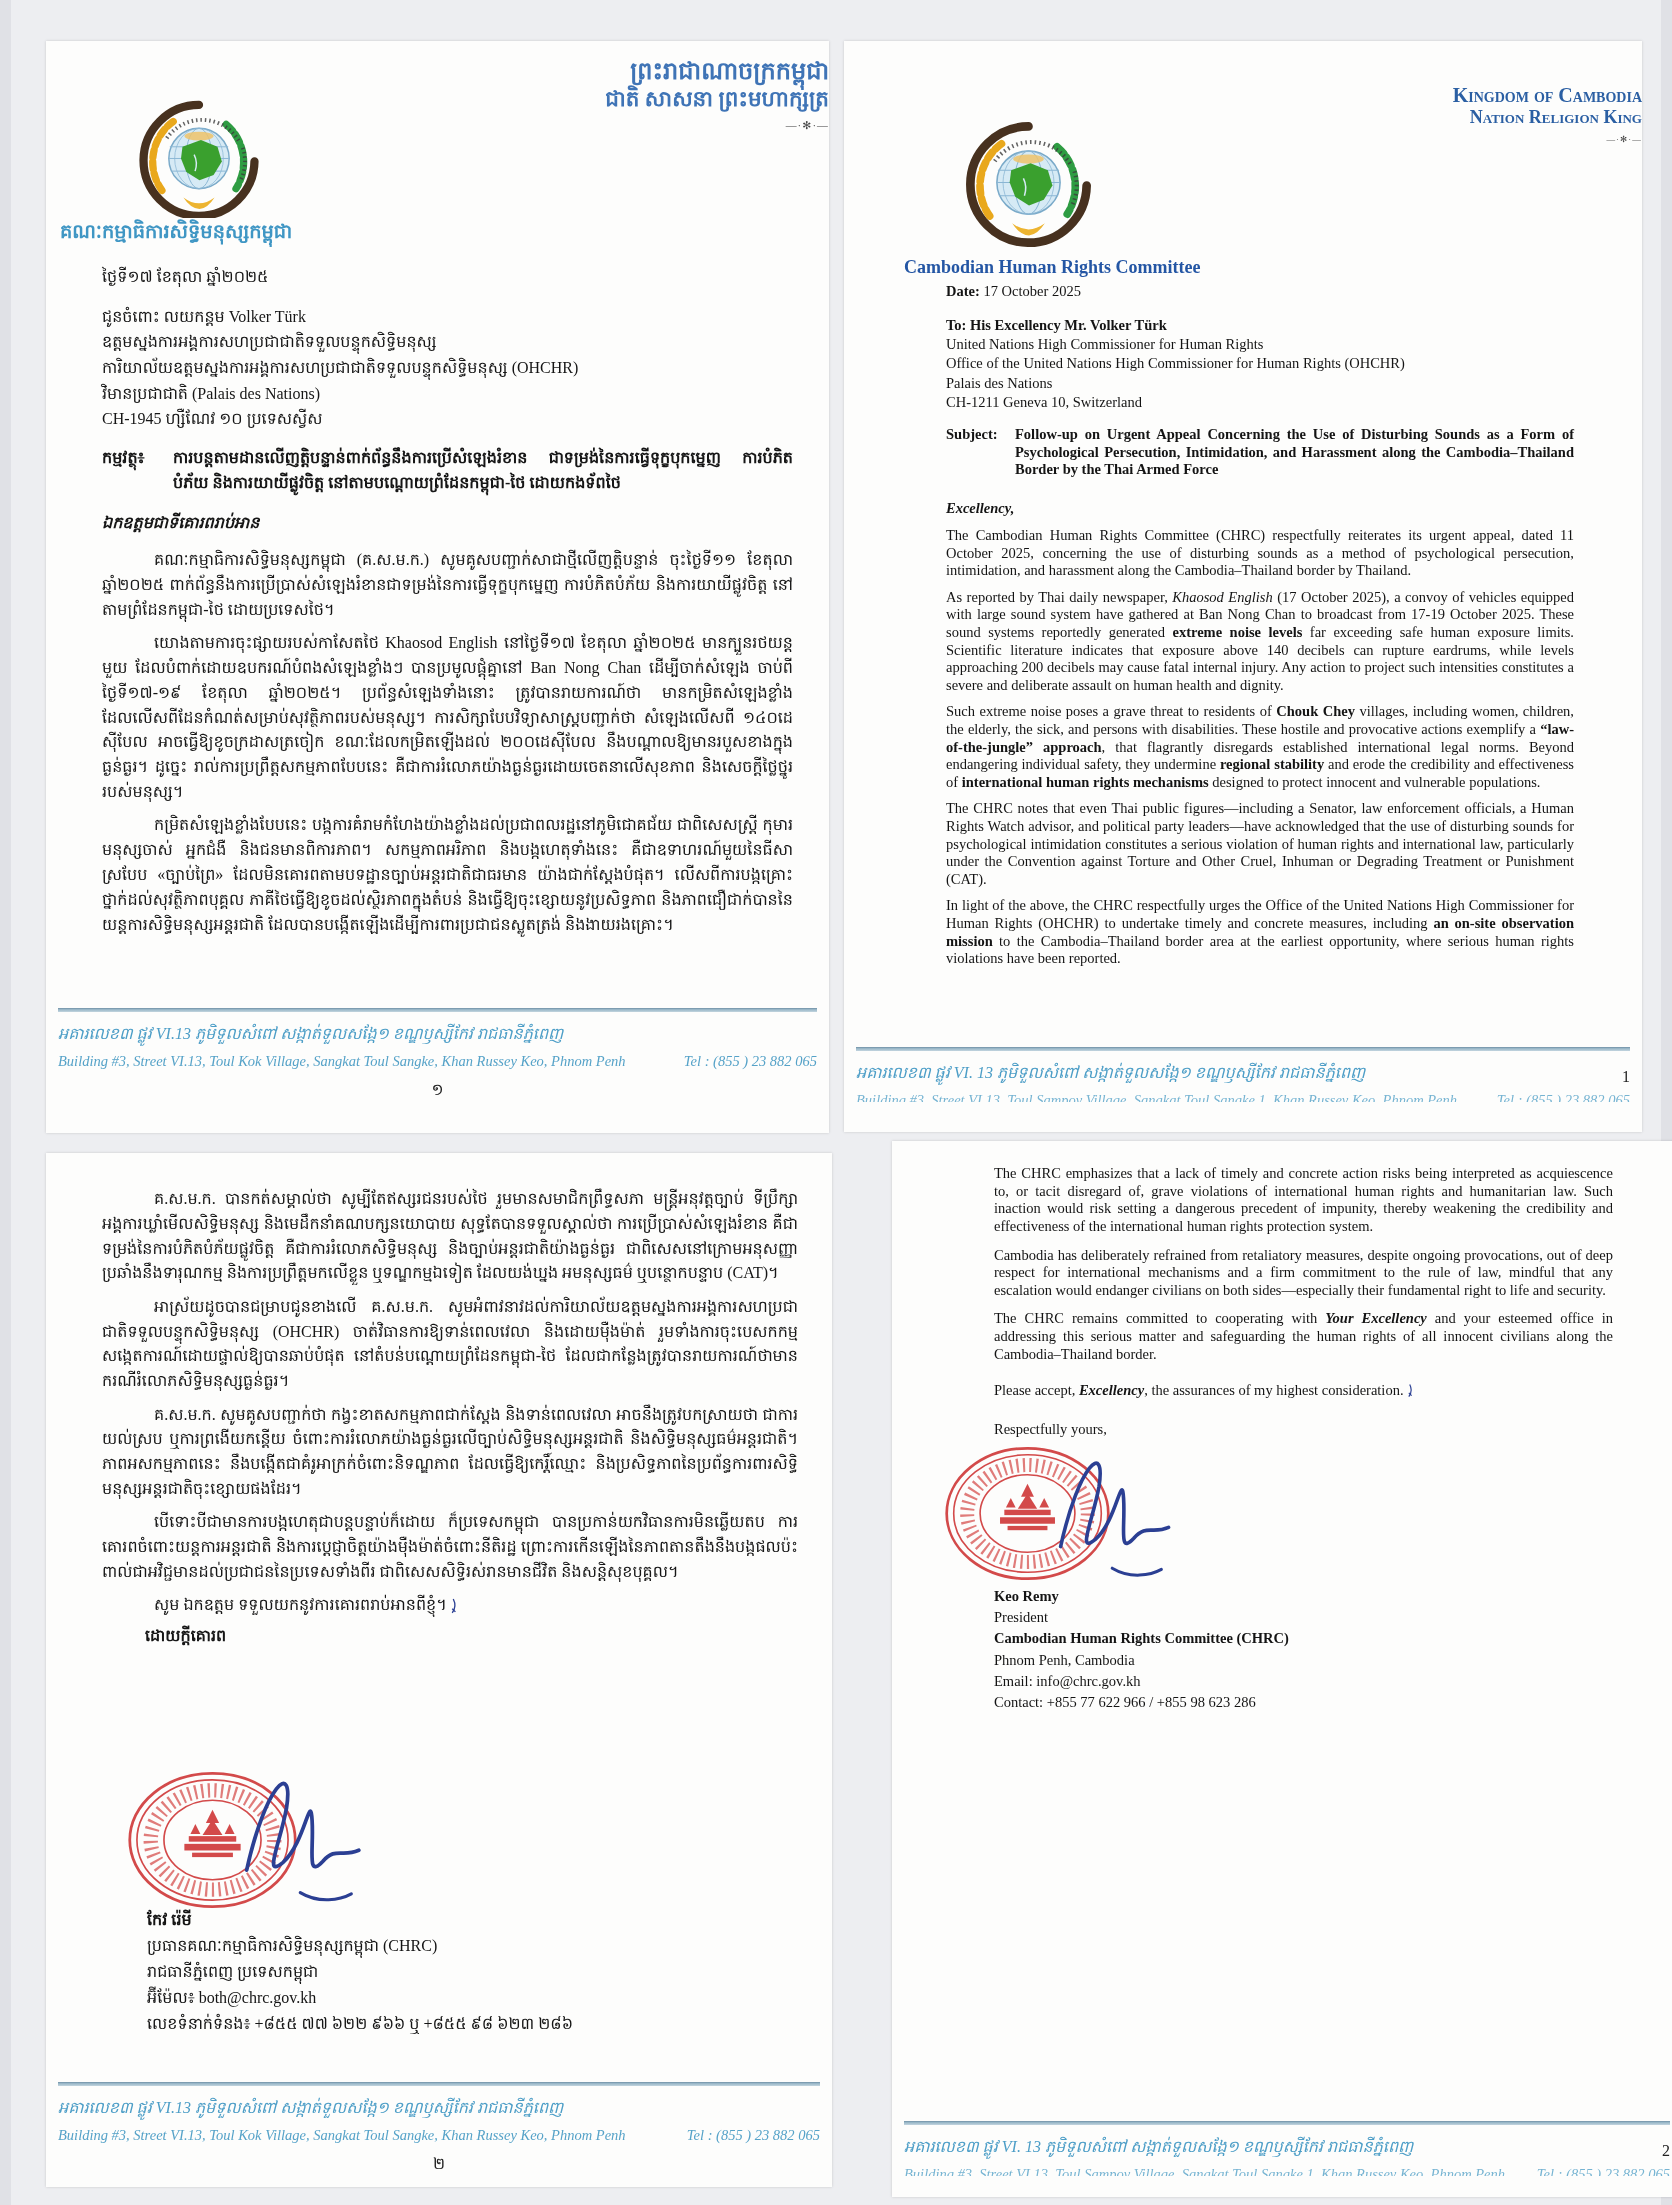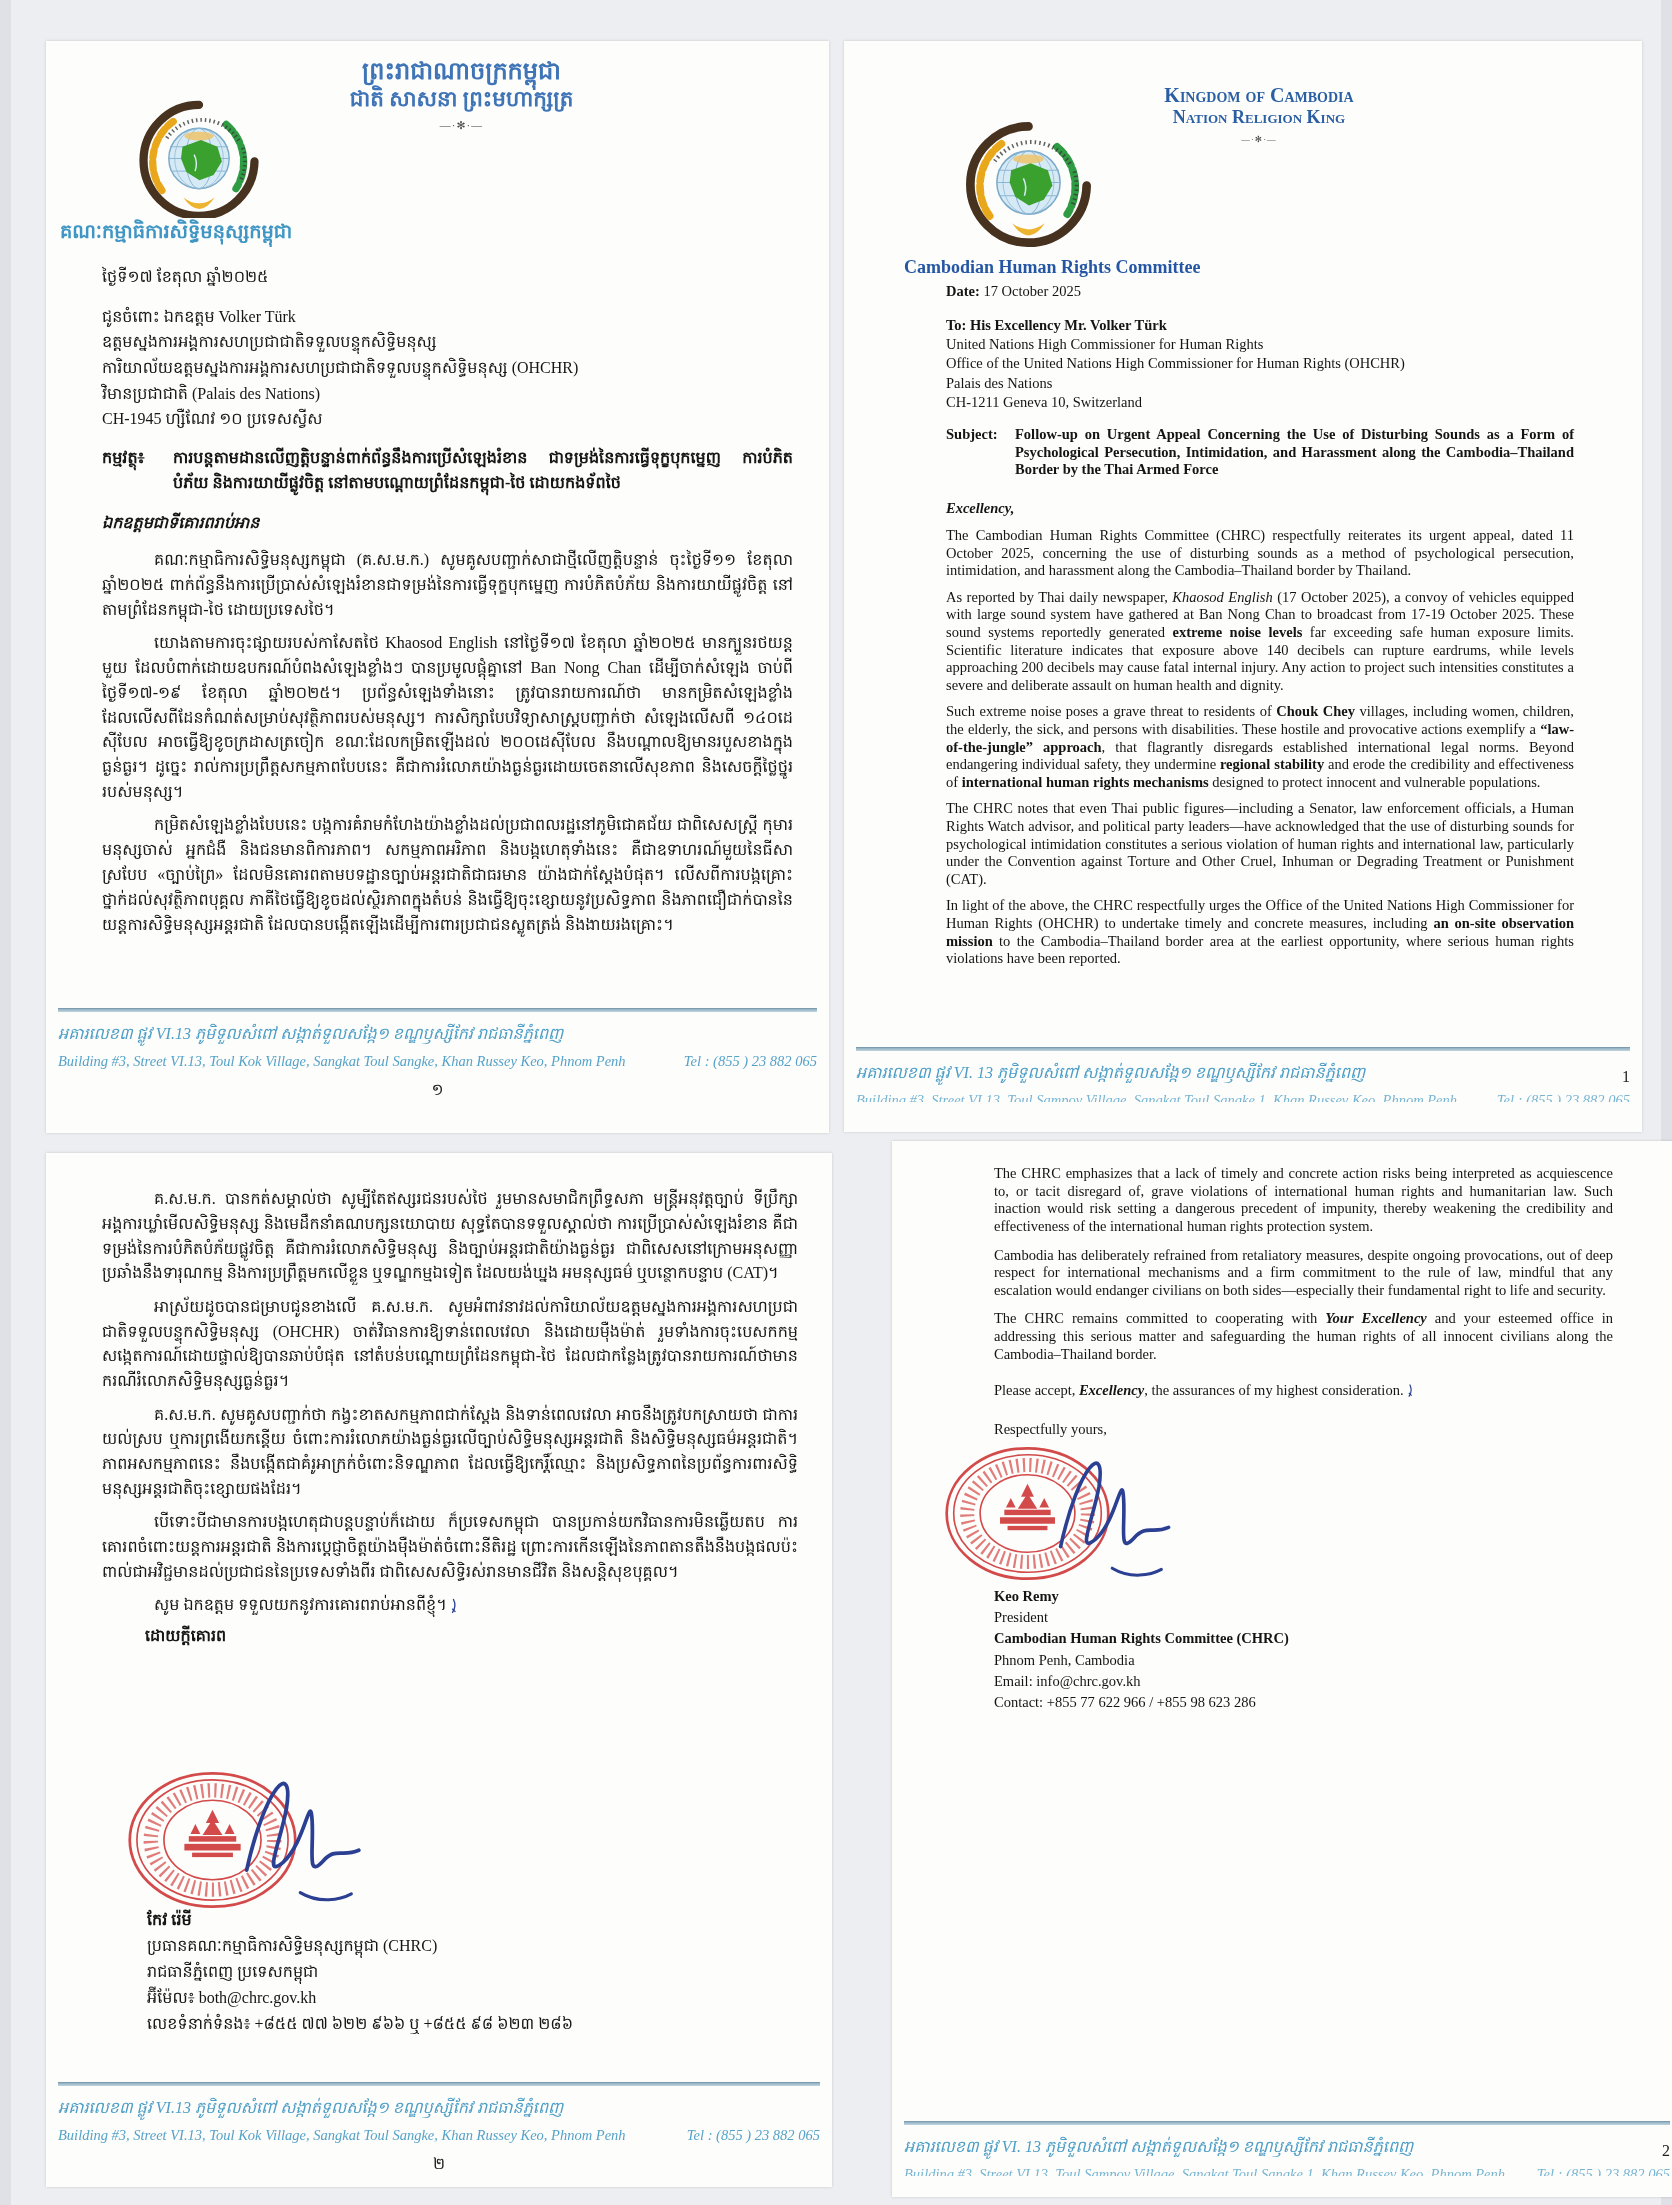--- a/index.html
+++ b/index.html
@@ -10,21 +10,21 @@
   .edge.l { left:0; } .edge.r { right:0; }
 
   .page { position:absolute; background:#fdfdfc; box-shadow:0 0 2.7px rgba(0,0,0,.16);
           overflow:hidden; }
   #p1 { left:46px;  top:41px;   width:783px; height:1092px; }
   #p2 { left:844px;top:41px;   width:798px; height:1091px; }
   #p3 { left:46px;  top:1153px; width:786px; height:1034px; }
   #p4 { left:844px;top:1141px; width:790px; height:1056px;margin-left:48px; }
 
   
-  .head-block { position:absolute; left:0; width:100%; text-align:center; }
+  .head-block { position:absolute; left:0; width:100%; text-align:right; }
   .kh-king1 { font-size:24px; font-weight:bold; color:#3f74b6; line-height:1.25; }
   .kh-king2 { font-size:21.5px; font-weight:bold; color:#3f74b6; line-height:1.3; }
   .en-king1 { font-size:20px; font-weight:bold; color:#2b5fa3; font-variant:small-caps; line-height:1.15; }
   .en-king2 { font-size:18px; font-weight:bold; color:#2b5fa3; font-variant:small-caps; line-height:1.2; }
   .ornament { font-size:10.8px; color:#444; margin-top:5.4px; letter-spacing:1.1px; }
 
   .committee-kh { position:absolute; font-size:19.4px; font-weight:bold; color:#3f96c4; }
   .committee-en { position:absolute; font-size:18px; font-weight:bold; color:#2456a4; }
 
   .logo { position:absolute; }
@@ -112,21 +112,21 @@
     <div class="kh-king2">ជាតិ សាសនា ព្រះមហាក្សត្រ</div>
     <div class="ornament">—·✻·—</div>
   </div>
   <svg class="logo" style="left:80px; top:56px;" width="146" height="121" viewBox="0 0 300 248">
       <use href="#emblem"></use>
     </svg>
   <div class="committee-kh" style="left:14px; top:178px;">គណៈកម្មាធិការសិទ្ធិមនុស្សកម្ពុជា</div>
 
   <div class="kh-body" style="position:absolute; left:56px; right:36px; top:224px;">
     <p style="margin-bottom:14px;">ថ្ងៃទី១៧ ខែតុលា ឆ្នាំ២០២៥</p>
-    <p class="kh-toline">ជូនចំពោះ ឯកឧត្តម Volker Türk</p>
+    <p class="kh-toline">ជូនចំពោះ លយកន្តម Volker Türk</p>
     <p class="kh-toline">ឧត្តមស្នងការអង្គការសហប្រជាជាតិទទួលបន្ទុកសិទ្ធិមនុស្ស</p>
     <p class="kh-toline">ការិយាល័យឧត្តមស្នងការអង្គការសហប្រជាជាតិទទួលបន្ទុកសិទ្ធិមនុស្ស (OHCHR)</p>
     <p class="kh-toline">វិមានប្រជាជាតិ (Palais des Nations)</p>
     <p class="kh-toline" style="margin-bottom:14px;">CH-1945 ហ្សឺណែវ ១០ ប្រទេសស្វីស</p>
     <div class="subject-row" style="margin-bottom:16px;">
       <span class="subject-label">កម្មវត្ថុ៖</span>
       <span class="subject-text">ការបន្តតាមដានលើញត្តិបន្ទាន់ពាក់ព័ន្ធនឹងការប្រើសំឡេងរំខាន ជាទម្រង់នៃការធ្វើទុក្ខបុកម្នេញ ការបំភិតបំភ័យ និងការយាយីផ្លូវចិត្ត នៅតាមបណ្តោយព្រំដែនកម្ពុជា-ថៃ ដោយកងទ័ពថៃ</span>
     </div>
     <p class="bold ital" style="margin-bottom:12px;">ឯកឧត្តមជាទីគោរពរាប់អាន</p>
     <p class="para">គណៈកម្មាធិការសិទ្ធិមនុស្សកម្ពុជា (គ.ស.ម.ក.) សូមគូសបញ្ជាក់សាជាថ្មីលើញត្តិបន្ទាន់ ចុះថ្ងៃទី១១ ខែតុលា ឆ្នាំ២០២៥ ពាក់ព័ន្ធនឹងការប្រើប្រាស់សំឡេងរំខានជាទម្រង់នៃការធ្វើទុក្ខបុកម្នេញ ការបំភិតបំភ័យ និងការយាយីផ្លូវចិត្ត នៅតាមព្រំដែនកម្ពុជា-ថៃ ដោយប្រទេសថៃ។</p>

